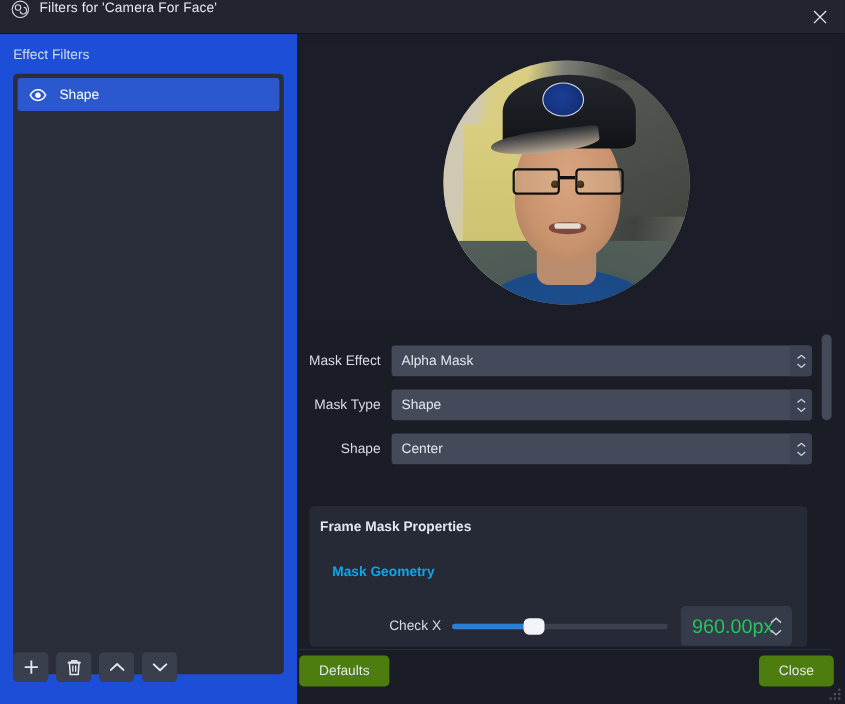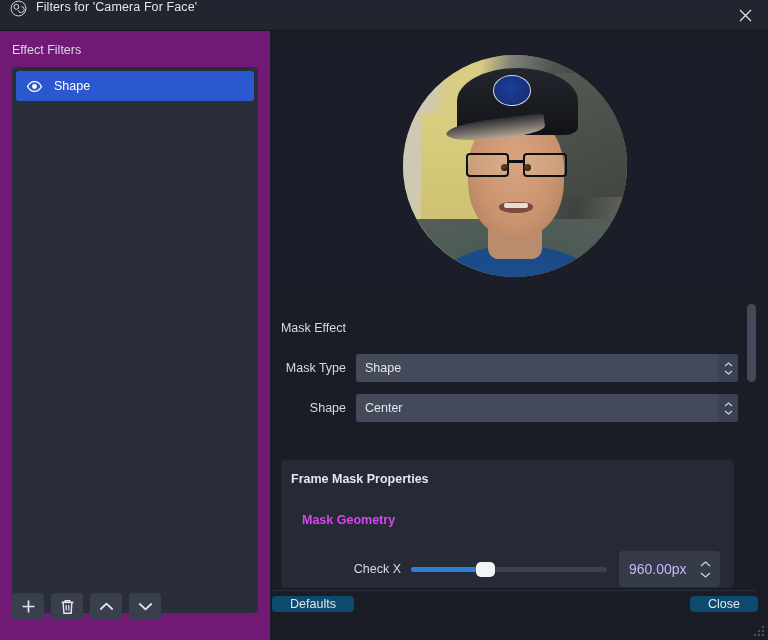--- a/index.html
+++ b/index.html
@@ -26,21 +26,21 @@
     font-size: 12.5px; color: #e3e6ec; letter-spacing: 0.1px;
   }
   .close-x {
     position: absolute; right: 0; top: 0; width: 46px; height: 31px;
     display: flex; align-items: center; justify-content: center;
   }
 
   
   .left-panel {
     position: absolute; left: 0; top: 31px; width: 270px; height: 609px;
-    background: #701a75;
+    background: #1d4ed8;
   }
   .effect-label {
     position: absolute; left: 12px; top: 12px;
     font-size: 12.5px; color: #d6dae3;
   }
   .filter-list {
     position: absolute; left: 12px; top: 36px; width: 246px; height: 546px;
     background: #2a2e3b; border-radius: 4px;
     padding: 4px;
   }
@@ -185,21 +185,21 @@
   .groupbox {
     position: absolute; left: 9px; top: 160px; width: 453px; height: 128px;
     background: #262a36; border-radius: 5px;
   }
   .group-title {
     position: absolute; left: 10px; top: 12px;
     font-size: 12.5px; font-weight: bold; color: #e3e6ec;
   }
   .sub-title {
     position: absolute; left: 21px; top: 53px;
-    font-size: 12.5px; font-weight: bold; color: #d946ef;
+    font-size: 12.5px; font-weight: bold; color: #0ea5e9;
   }
 
   .sliderrow {
     position: absolute; left: 0; top: 92px; width: 453px; height: 34px;
     display: flex; align-items: center;
   }
   .sliderrow .slab {
     width: 130px; text-align: right; font-size: 12.5px; color: #d6dae3;
     padding-right: 10px;
   }
@@ -217,21 +217,21 @@
   }
   .handle {
     position: absolute; left: 32%; width: 19px; height: 15px;
     background: #f2f4f7; border-radius: 5px;
   }
   .spinbox {
     position: relative; margin-left: 12px; width: 101px; height: 36px;
     background: #363b49; border-radius: 4px;
     display: flex; align-items: center;
   }
-  .spinbox .sval { font-size: 14px; color: #c4b5fd; padding-left: 10px; }
+  .spinbox .sval { font-size: 18px; color: #22c55e; padding-left: 10px; }
   .spinbox .sarrows {
     position: absolute; right: 9px; top: 0; height: 36px;
     display: flex; flex-direction: column; align-items: center; justify-content: center;
     gap: 5px;
   }
 
   
   .scrolltrack {
     position: absolute; left: 746px; top: 300px; width: 12px; height: 288px;
     background: transparent;
@@ -240,22 +240,22 @@
     position: absolute; left: 747px; top: 304px; width: 9px; height: 78px;
     background: #454a5a; border-radius: 5px;
   }
 
   
   .footer-sep {
     position: absolute; left: 272px; top: 590px; width: 484px; height: 1px;
     background: #2a2e3b;
   }
   .btn {
-    position: absolute; height: 16px; border-radius: 4px;
-    background: #0c4a6e; color: #e3e6ec; font-size: 12.5px;
+    position: absolute; height: 28px; border-radius: 4px;
+    background: #4d7c0f; color: #e3e6ec; font-size: 12.5px;
     display: flex; align-items: center; justify-content: center;
   }
   .btn-defaults { left: 272px; top: 596px; width: 82px; }
   .btn-close { left: 690px; top: 596px; width: 68px; }
   .grip {
     position: absolute; right: 3px; bottom: 3px; width: 11px; height: 11px;
   }
   .grip i {
     position: absolute; width: 2px; height: 2px; background: #4c5162;
   }
@@ -337,20 +337,31 @@
     </div>
     <div class="cam-mouth"></div>
     <div class="cam-teeth"></div>
   </div>
 </div>
 
 <div class="form-area">
 
   <div class="row" style="top:14px">
     <span class="lab">Mask Effect</span>
+    <div class="combo">
+      <span class="val">Alpha Mask</span>
+      <span class="spin">
+        <svg width="9" height="5" viewBox="0 0 9 5">
+            <path d="M1 4 L4.5 1 L8 4" fill="none" stroke="#cdd2dc" stroke-width="1.2"></path>
+          </svg>
+        <svg width="9" height="5" viewBox="0 0 9 5">
+            <path d="M1 1 L4.5 4 L8 1" fill="none" stroke="#cdd2dc" stroke-width="1.2"></path>
+          </svg>
+      </span>
+    </div>
   </div>
 
   <div class="row" style="top:54px">
     <span class="lab">Mask Type</span>
     <div class="combo">
       <span class="val">Shape</span>
       <span class="spin">
         <svg width="9" height="5" viewBox="0 0 9 5">
             <path d="M1 4 L4.5 1 L8 4" fill="none" stroke="#cdd2dc" stroke-width="1.2"></path>
           </svg>

